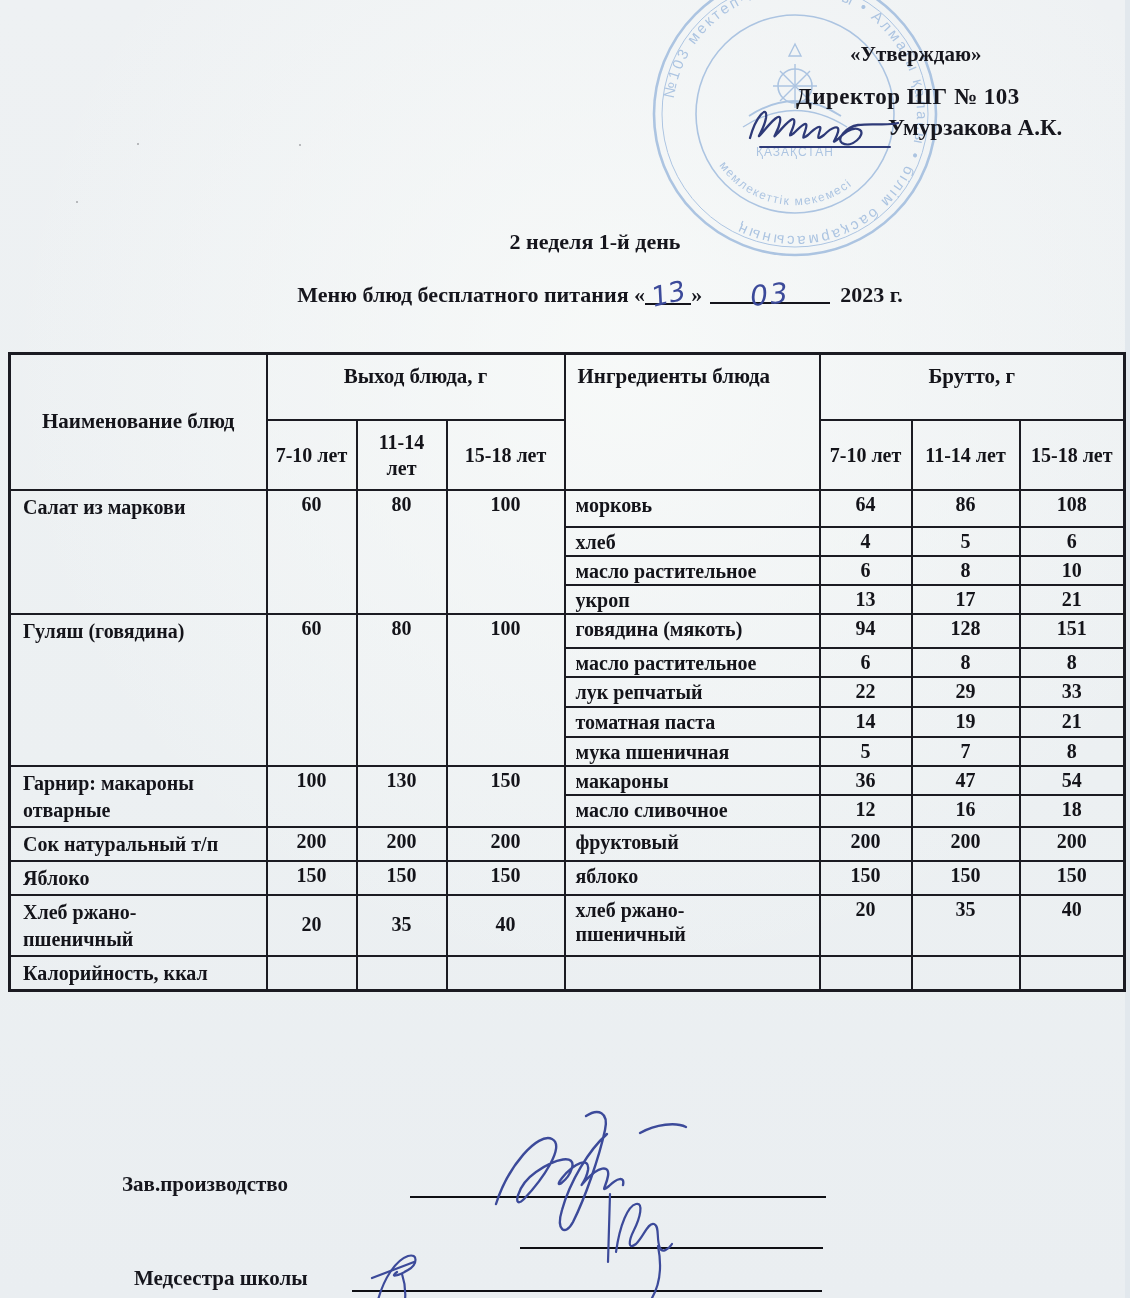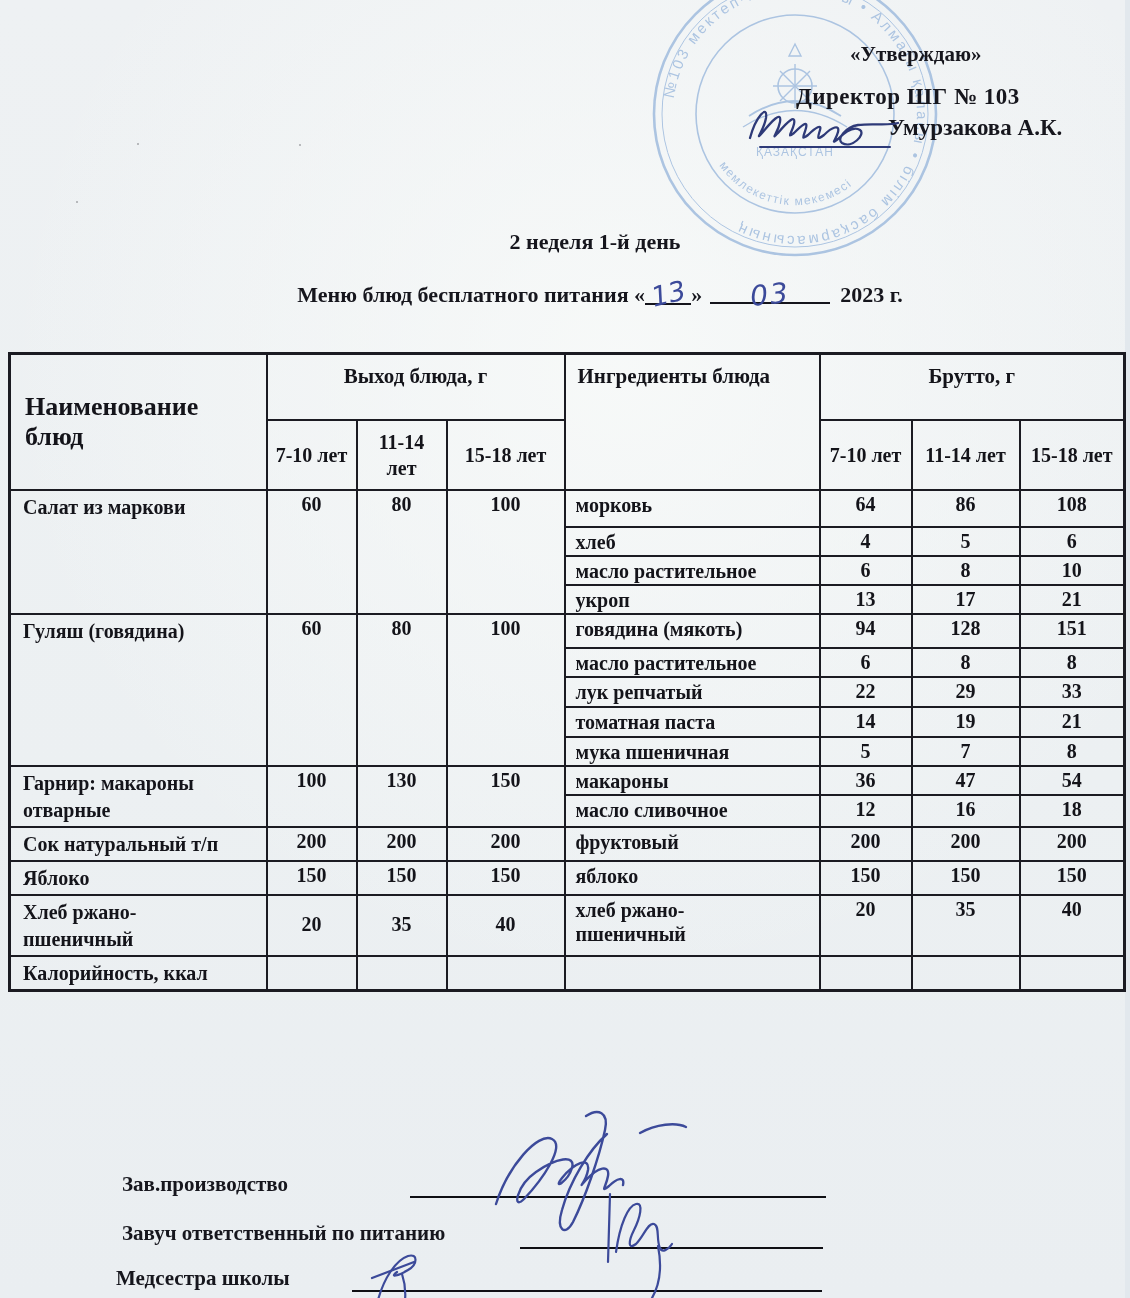--- a/index.html
+++ b/index.html
@@ -37,21 +37,21 @@
         color:#3c4a9a;font-weight:normal;}
   .hand-day{font-size:27px;transform:rotate(-14deg) translateY(1px);}
   .hand-month{font-size:28px;transform:rotate(-6deg) translateY(2px);letter-spacing:2px;}
 
   
   .menu-table-wrap{position:absolute;left:8px;top:352px;}
   table.menu{border-collapse:collapse;table-layout:fixed;width:1115px;
              font-size:20px;font-weight:bold;color:#14141a;}
   table.menu th,table.menu td{border:2px solid #1b1b22;overflow:hidden;}
   table.menu{border:3px solid #1b1b22;}
-  th.th-dish{text-align:left;vertical-align:middle;font-size:26px;padding:0 14px;}
+  th.th-dish{text-align:center;vertical-align:middle;font-size:21px;padding:0 14px;}
   th.th-group{text-align:center;vertical-align:top;padding-top:9px;font-size:21px;}
   th.th-ing{text-align:left;vertical-align:top;padding:9px 10px 0 12px;font-size:21px;margin-left:44px;}
   th.th-age{text-align:center;vertical-align:middle;font-size:20px;line-height:1.3;
             padding:0 6px;font-weight:bold;}
   td.dish{text-align:left;vertical-align:top;padding:3px 36px 2px 12px;line-height:1.35;}
   td.ing{text-align:left;vertical-align:top;padding:2px 28px 0 10px;line-height:1.2;}
   td.num{text-align:center;vertical-align:top;padding-top:2px;}
   td.num.mid{vertical-align:middle;padding-top:0;}
 
   
@@ -262,24 +262,23 @@
             <td class="num"></td>
             <td class="num"></td>
           </tr>
         </tbody>
     </table>
   </div>
 
   <div class="sig-label" style="left:122px;top:1172px;">Зав.производство</div>
   <div class="sig-line" style="left:410px;top:1170px;width:416px;height:26px;"></div>
 
-  <div class="sig-label" style="left:122px;top:1221px;">Завуч ответственный по питанию</div>
   <div class="sig-line" style="left:520px;top:1221px;width:303px;height:26px;"></div>
 
-  <div class="sig-label" style="left:116px;top:1266px;text-align:right;">Медсестра школы</div>
+  <div class="sig-label" style="left:134px;top:1266px;text-align:right;">Медсестра школы</div>
   <div class="sig-line" style="left:352px;top:1264px;width:470px;height:26px;"></div>
 
   <svg class="sig-swirl" style="left:468px;top:1106px;width:242px;height:138px;" viewBox="0 0 242 138">
     <g fill="none" stroke="#3c4a9a" stroke-width="2.4" stroke-linecap="round">
       <path d="M28,98 C40,60 70,26 84,33 C98,40 74,74 56,93 C44,105 48,80 68,66 C88,52 108,48 104,62
                C100,75 84,85 94,72 C106,57 122,50 120,64 C118,76 108,85 118,74 C130,61 142,58 140,70
                C138,81 132,87 141,80 C149,72 157,70 155,79"></path>
       <path d="M118,10 C130,2 141,6 137,24 C131,52 117,92 105,116 C97,131 88,124 94,104 C102,75 121,44 139,28"></path>
       <path d="M172,27 C188,18 208,16 218,21"></path>
     </g>

